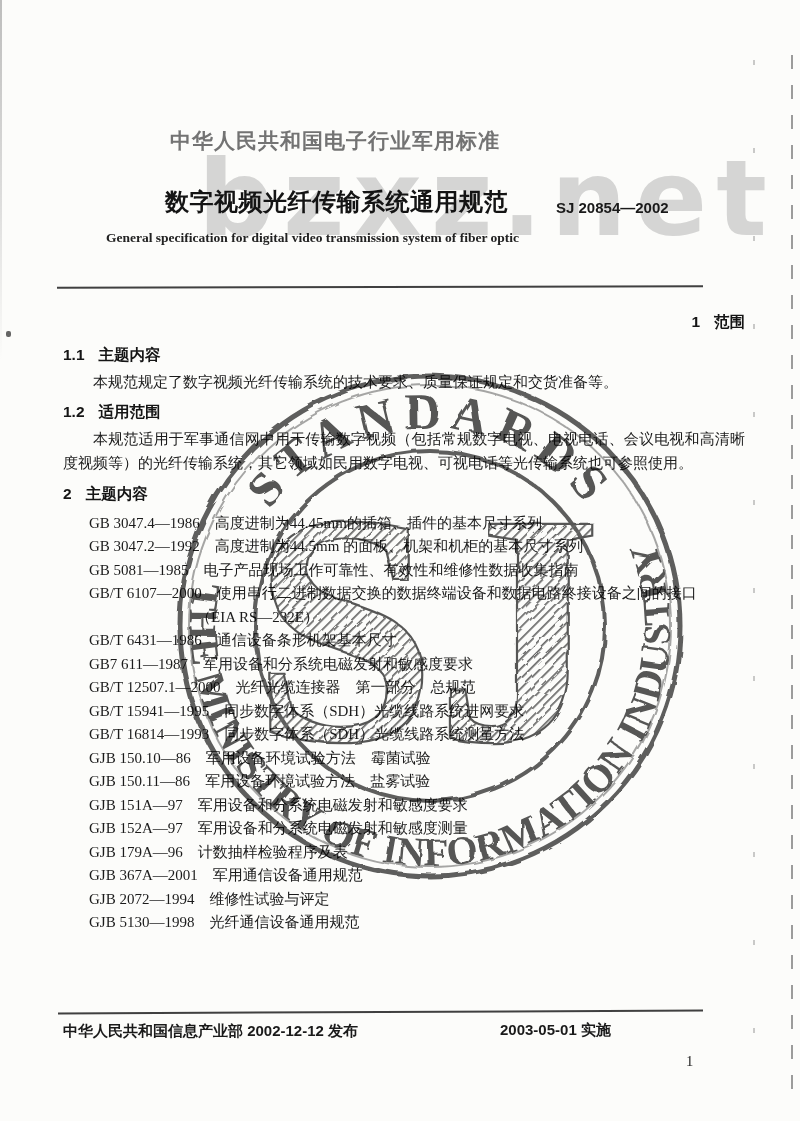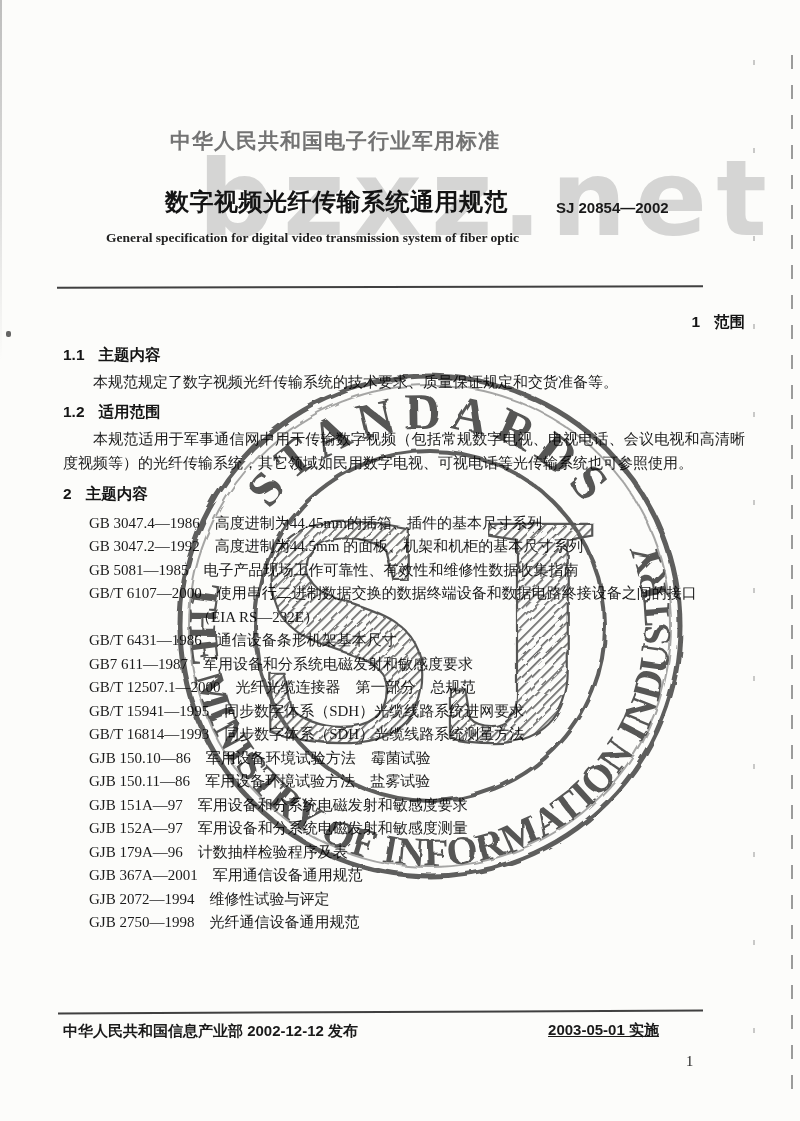--- a/index.html
+++ b/index.html
@@ -99,23 +99,23 @@
     position:absolute;left:165px;top:360px;width:535px;height:535px;
     z-index:3;mix-blend-mode:multiply;opacity:.82;pointer-events:none;
   }
   
   .foot-issue{
     position:absolute;left:63px;top:1022px;
     font-family:"Liberation Sans",sans-serif;font-weight:bold;
     font-size:15px;white-space:nowrap;color:#1a1a1a;z-index:2;
   }
   .foot-impl{
-    position:absolute;left:500px;top:1021px;width:207px;text-align:center;
-    font-family:"Liberation Sans",sans-serif;font-weight:bold;
-    font-size:15px;white-space:nowrap;color:#1a1a1a;z-index:2;text-decoration:underline;
+    position:absolute;left:500px;top:1021px;width:207px;text-align:left;
+    font-family:"Liberation Sans",sans-serif;font-weight:bold;
+    font-size:15px;white-space:nowrap;color:#1a1a1a;z-index:2;
   }
   .page-num{
     position:absolute;left:686px;top:1053px;
     font-size:14.5px;color:#222;z-index:2;
   }
 </style>
 </head>
 <body>
 
 <div class="page">
@@ -167,21 +167,21 @@
       <div class="ref-line"><span class="ref-code">GB/T 12507.1—2000</span><span class="ref-title">光纤光缆连接器　第一部分　总规范</span></div>
       <div class="ref-line"><span class="ref-code">GB/T 15941—1995</span><span class="ref-title">同步数字体系（SDH）光缆线路系统进网要求</span></div>
       <div class="ref-line"><span class="ref-code">GB/T 16814—1993</span><span class="ref-title">同步数字体系（SDH）光缆线路系统测量方法</span></div>
       <div class="ref-line"><span class="ref-code">GJB 150.10—86</span><span class="ref-title">军用设备环境试验方法　霉菌试验</span></div>
       <div class="ref-line"><span class="ref-code">GJB 150.11—86</span><span class="ref-title">军用设备环境试验方法　盐雾试验</span></div>
       <div class="ref-line"><span class="ref-code">GJB 151A—97</span><span class="ref-title">军用设备和分系统电磁发射和敏感度要求</span></div>
       <div class="ref-line"><span class="ref-code">GJB 152A—97</span><span class="ref-title">军用设备和分系统电磁发射和敏感度测量</span></div>
       <div class="ref-line"><span class="ref-code">GJB 179A—96</span><span class="ref-title">计数抽样检验程序及表</span></div>
       <div class="ref-line"><span class="ref-code">GJB 367A—2001</span><span class="ref-title">军用通信设备通用规范</span></div>
       <div class="ref-line"><span class="ref-code">GJB 2072—1994</span><span class="ref-title">维修性试验与评定</span></div>
-      <div class="ref-line"><span class="ref-code">GJB 2750—1998</span><span class="ref-title">光纤通信设备通用规范</span></div>
+      <div class="ref-line"><span class="ref-code">GJB 5130—1998</span><span class="ref-title">光纤通信设备通用规范</span></div>
     </div>
   </div>
 
   <svg class="stamp" viewBox="0 0 535 535" xmlns="http://www.w3.org/2000/svg">
     <defs>
       <pattern id="hatch" width="7" height="7" patternUnits="userSpaceOnUse" patternTransform="rotate(45)">
         <rect width="7" height="7" fill="none"></rect>
         <line x1="0" y1="0" x2="0" y2="7" stroke="#474747" stroke-width="3.4"></line>
       </pattern>
       <filter id="rough">

